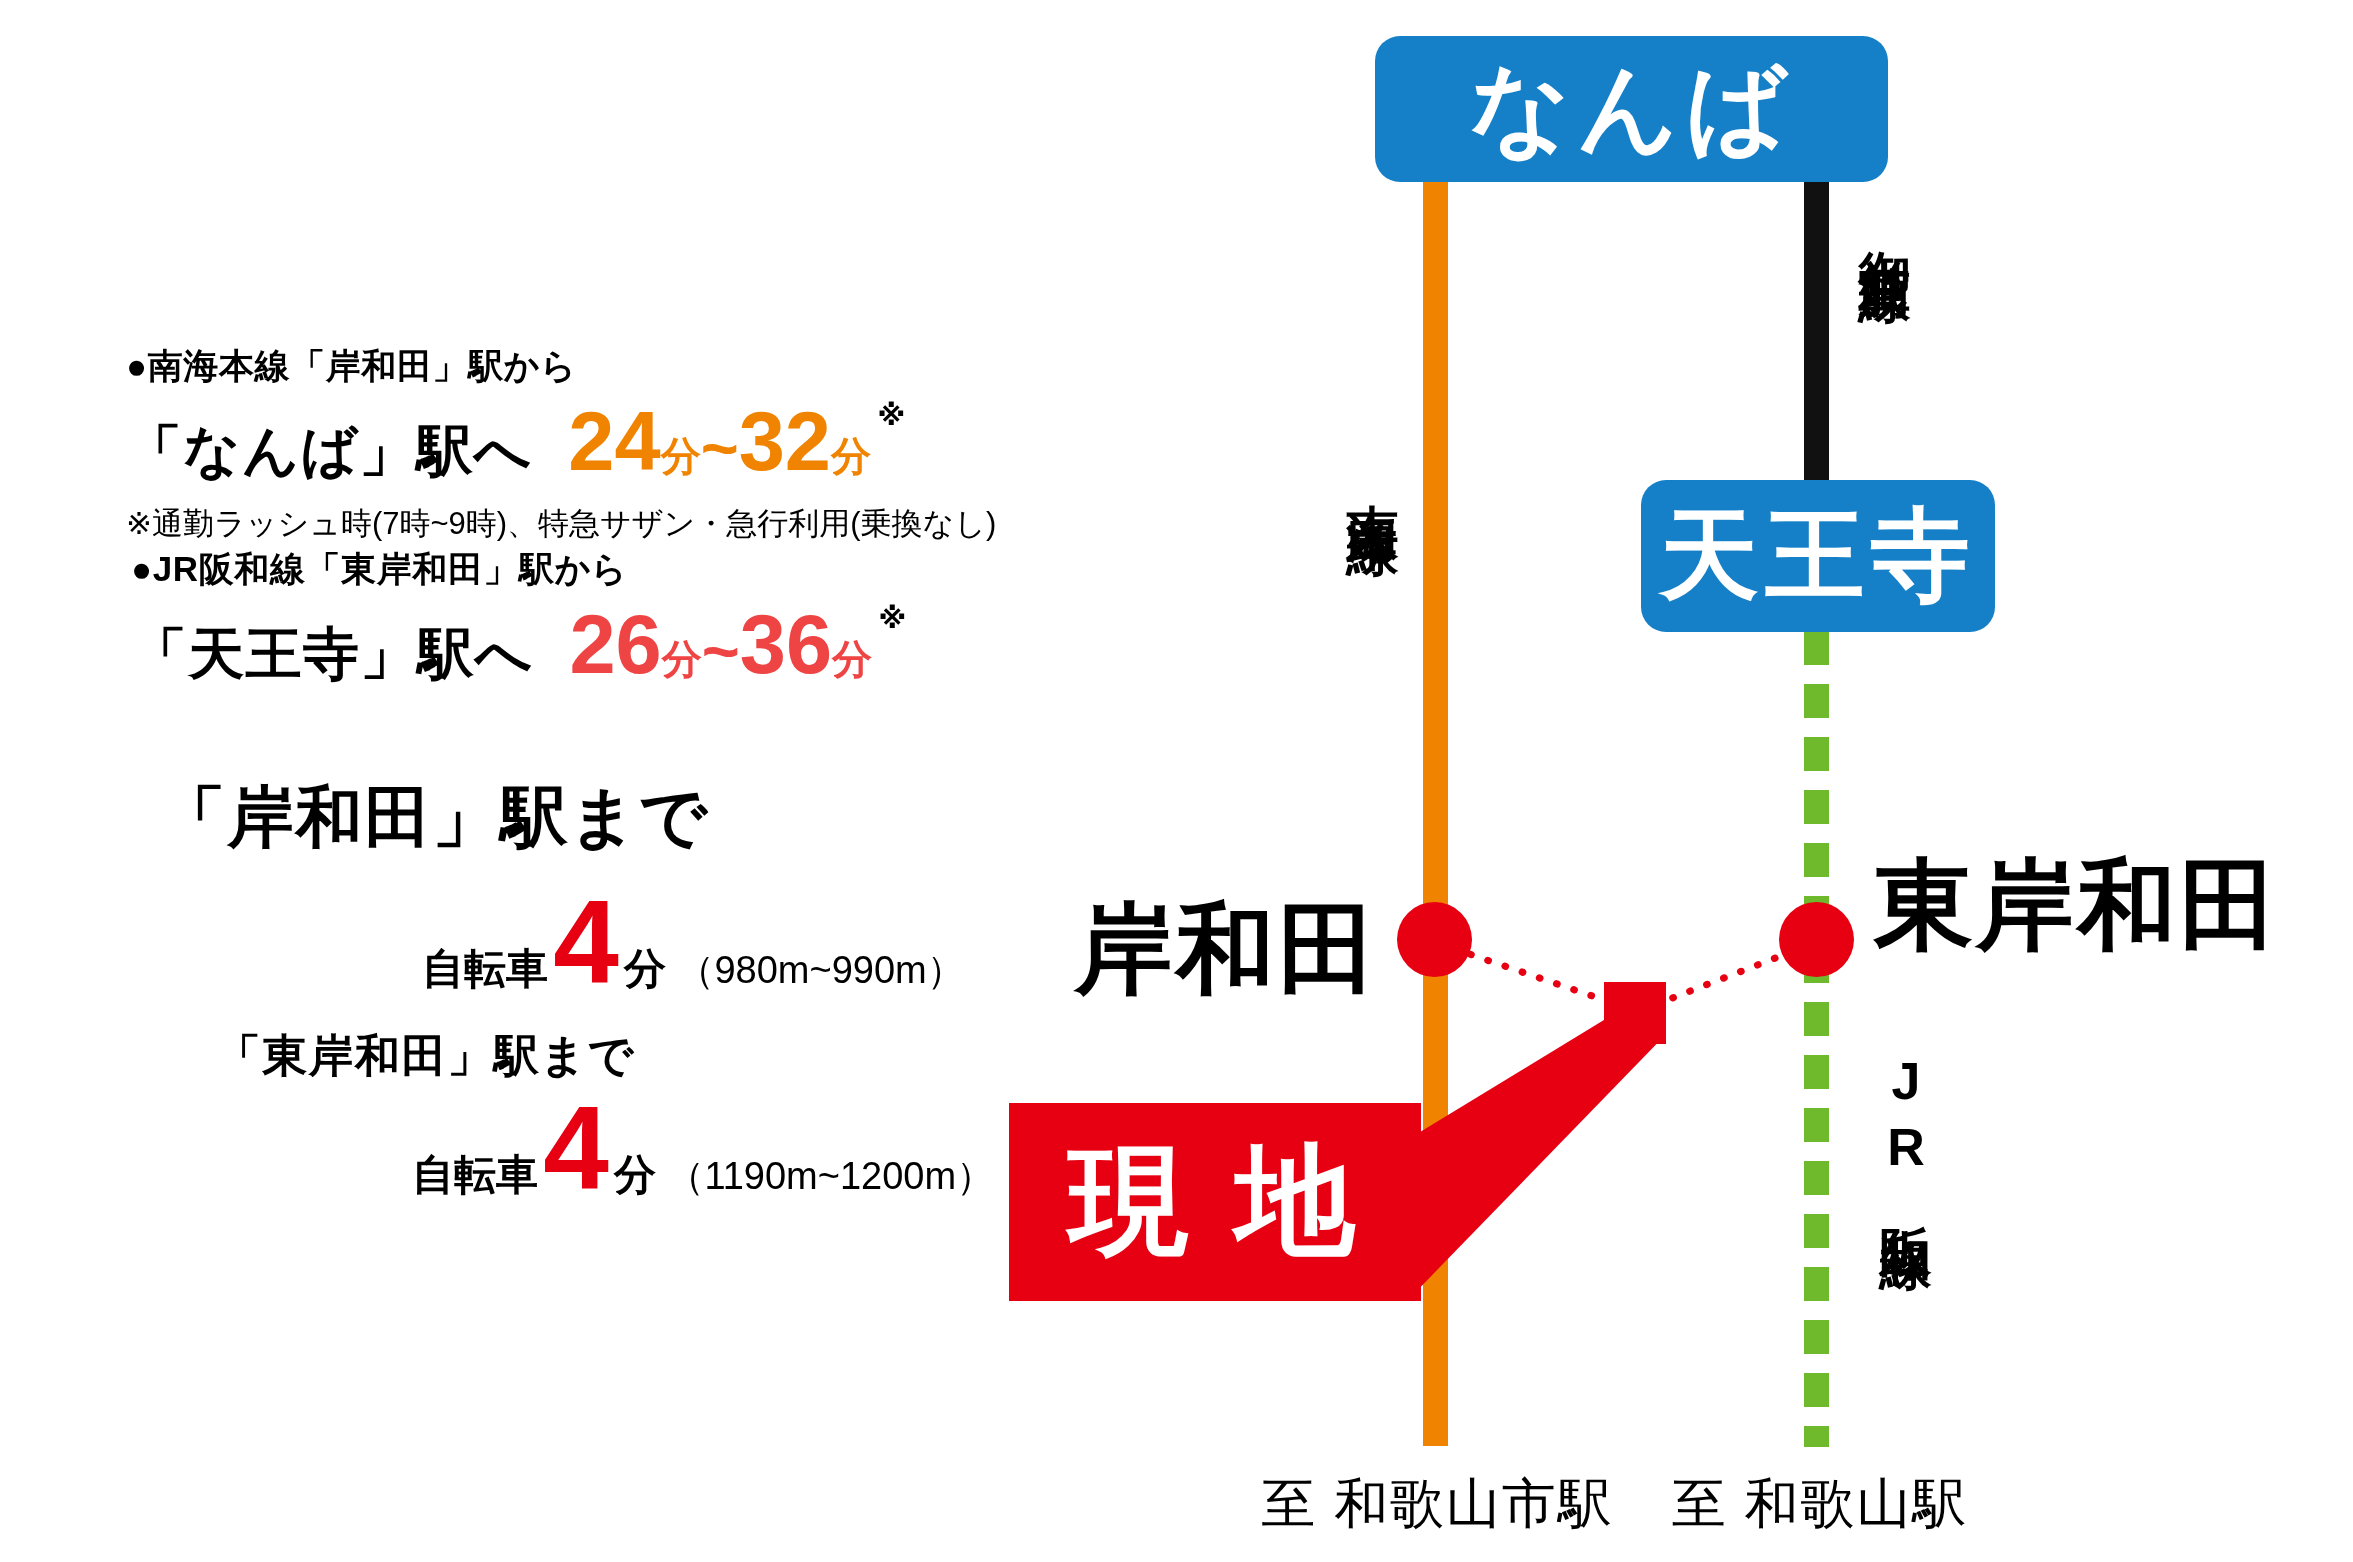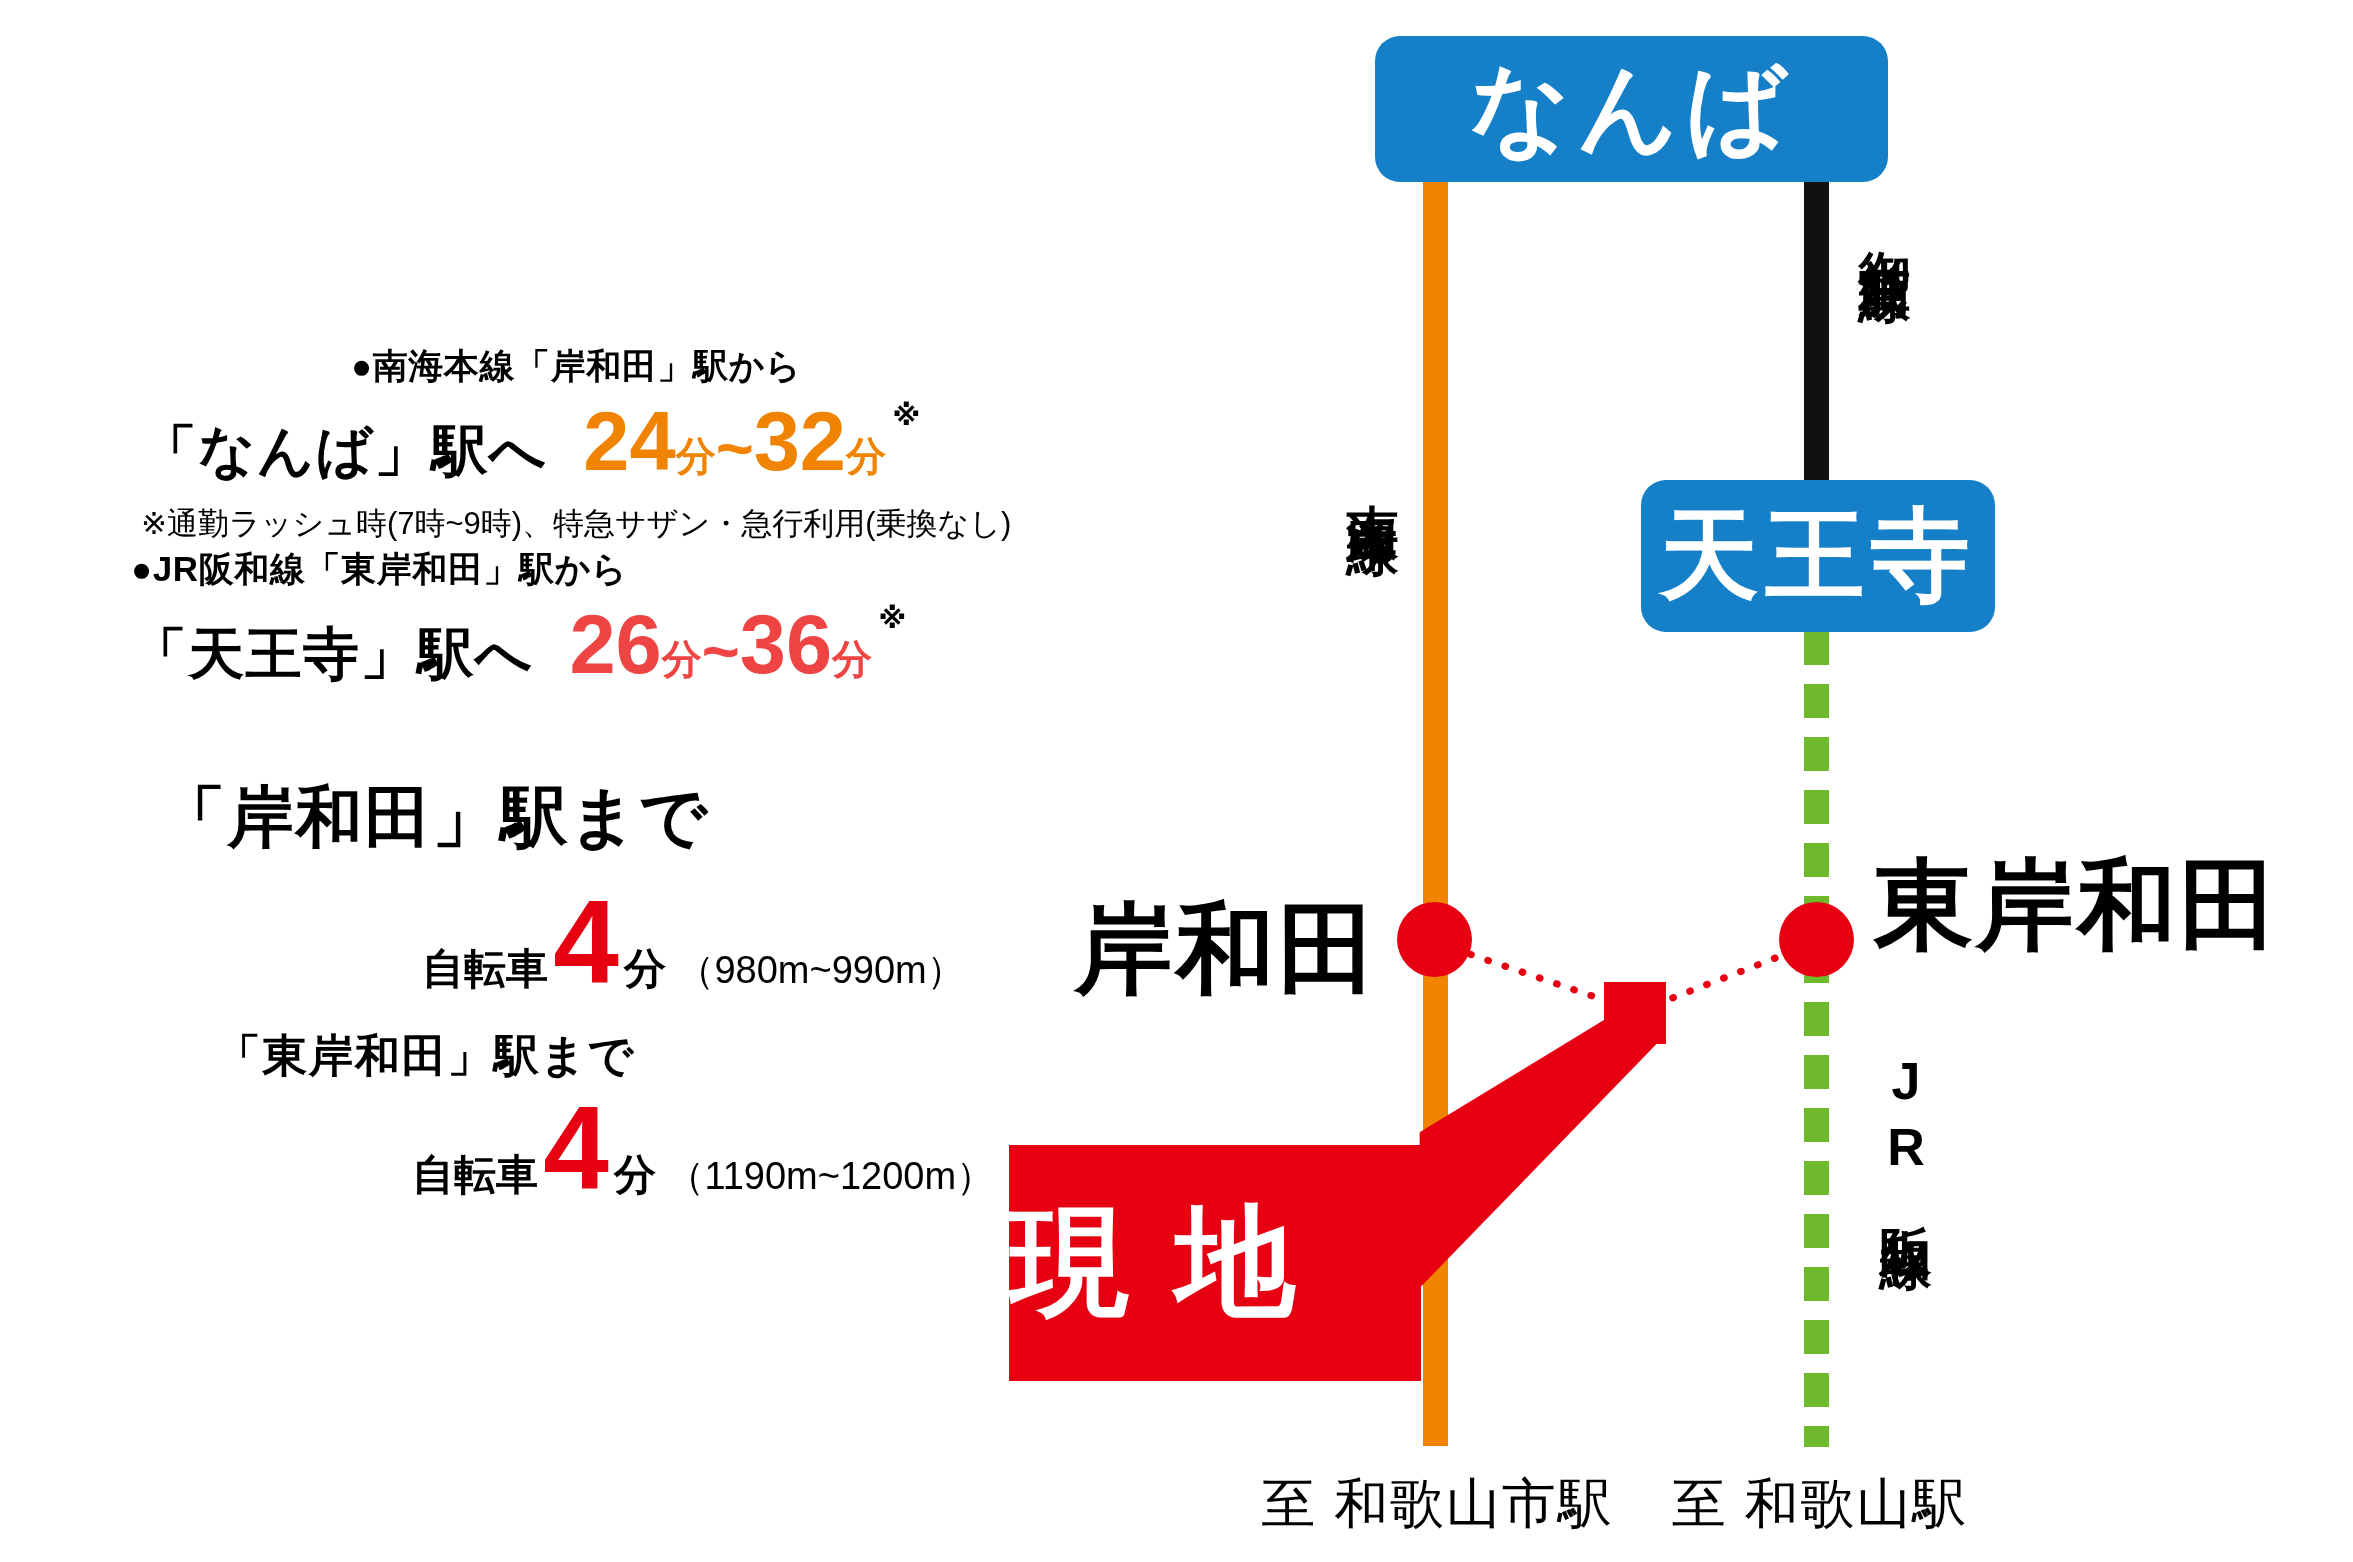--- a/index.html
+++ b/index.html
@@ -39,31 +39,31 @@
   .line-black{background:#111111;}
   .line-green{background:repeating-linear-gradient(180deg,#6FBA2C 0px,#6FBA2C 34px,#ffffff 34px,#ffffff 53px);}
   .vlabel{position:absolute;writing-mode:vertical-rl;text-orientation:upright;
           font-size:52px;font-weight:700;letter-spacing:7.8px;z-index:2;}
   .dot{position:absolute;width:75px;height:75px;border-radius:50%;background:#E60012;z-index:4;}
   .sq{position:absolute;width:62px;height:62px;background:#E60012;z-index:4;}
   .st-label{position:absolute;font-size:99px;font-weight:800;letter-spacing:2.6px;z-index:2;white-space:nowrap;}
   .overlay{position:absolute;left:0;top:0;z-index:3;pointer-events:none;}
   .dotline{stroke:#E60012;stroke-width:11;stroke-dasharray:1 27;stroke-linecap:round;fill:none;}
   .wedge{fill:#E60012;}
-  .banner{position:absolute;left:1009px;top:1145px;width:412px;height:236px;background:#E60012;
-          display:flex;align-items:center;color:#fff;font-size:120px;
+  .banner{position:absolute;left:1009px;top:1103px;width:412px;height:198px;background:#E60012;
+          display:flex;align-items:center;justify-content:center;color:#fff;font-size:120px;
           font-weight:800;letter-spacing:6.5px;z-index:4;}
   .to-label{position:absolute;font-size:54px;font-weight:500;letter-spacing:1.9px;z-index:2;text-align:center;white-space:nowrap;}
 </style>
 </head>
 <body>
 
 <div id="page">
 
-  <div class="abs" style="left:141px;top:343px;text-align:center;">
+  <div class="abs" style="left:126px;top:343px;">
     <div class="bullet">●南海本線「岸和田」駅から</div>
     <div class="route-main">
       <span class="dest">「なんば」駅へ</span>
       <span class="time">
         <span class="num orange">24</span>
         <span class="unit orange">分</span>
         <span class="tilde orange">~</span>
         <span class="num orange">32</span>
         <span class="unit orange">分</span>
         <span class="sup">※</span>

